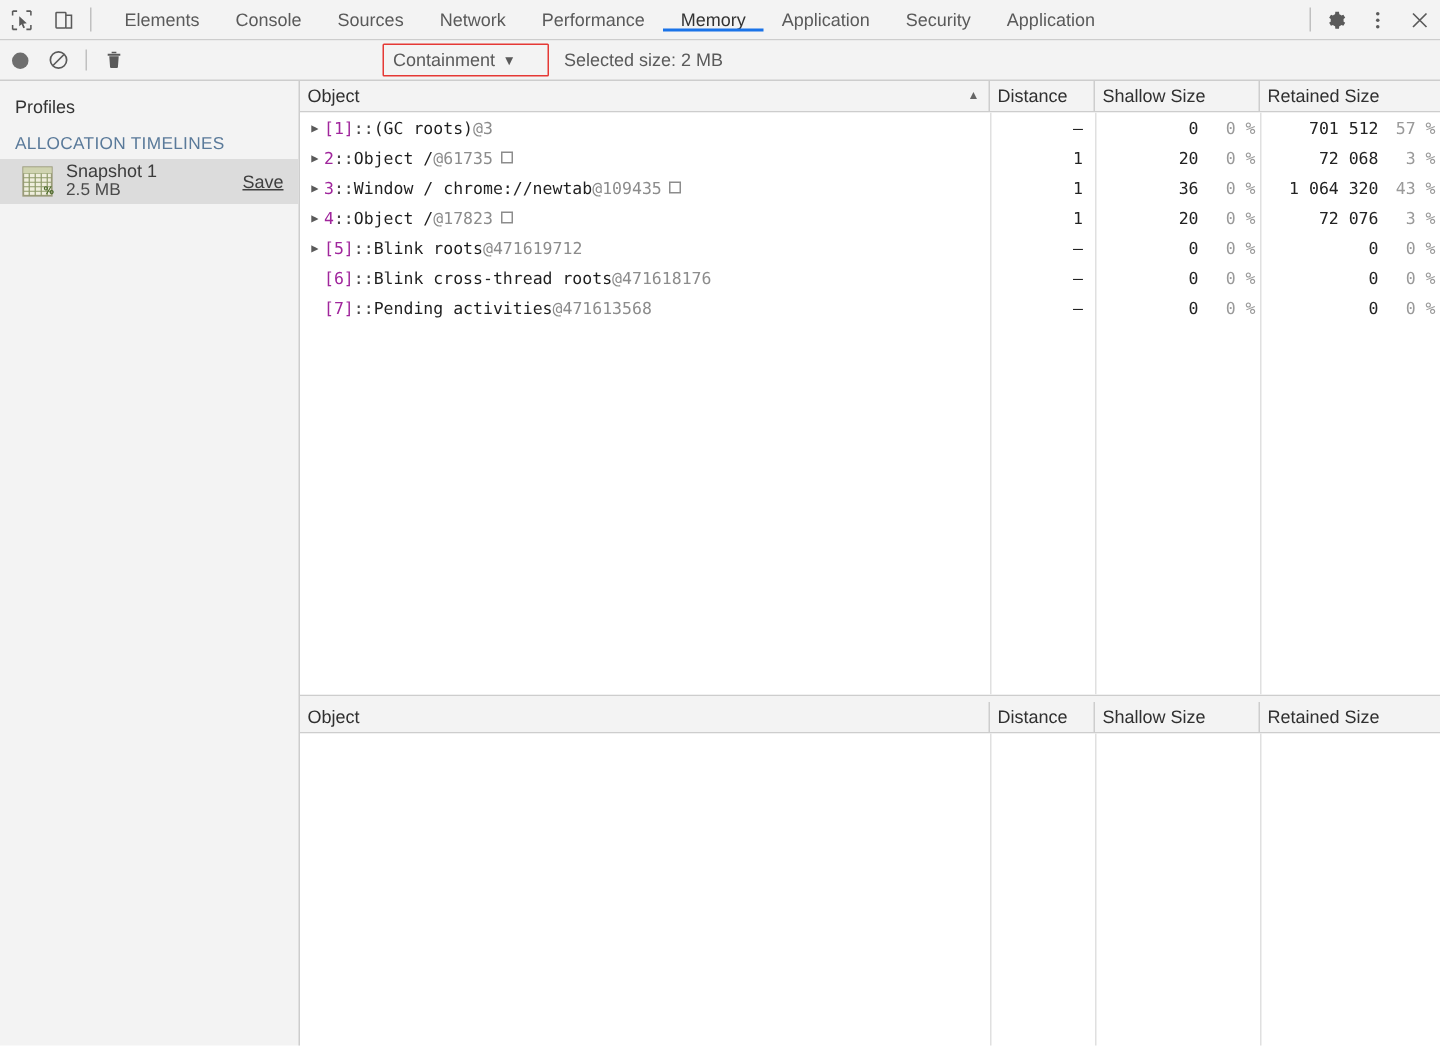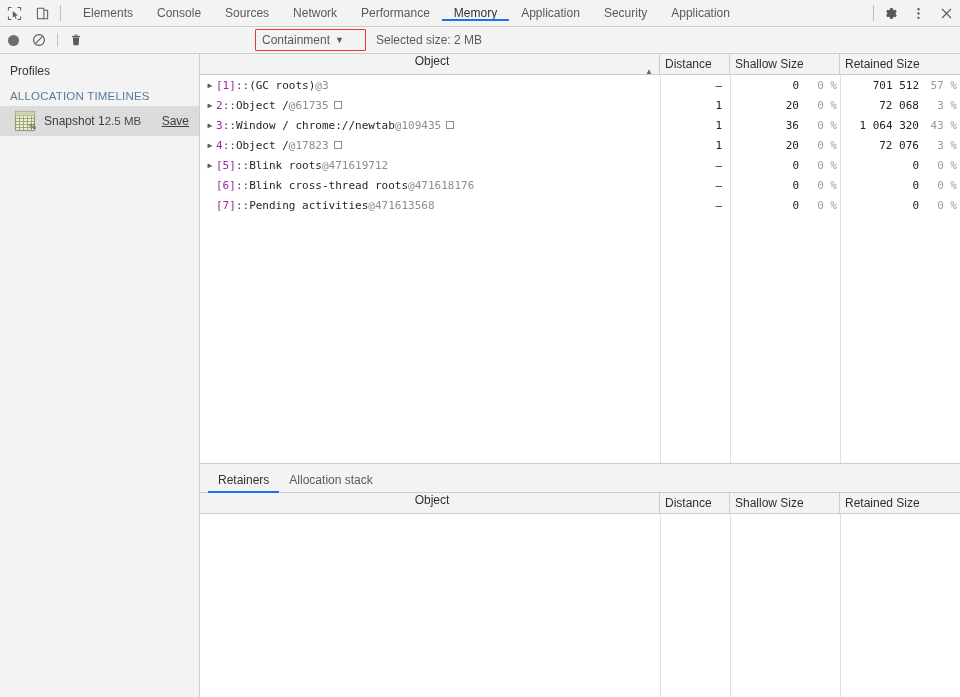--- a/index.html
+++ b/index.html
@@ -163,20 +163,21 @@
     cursor: pointer;
     position: relative;
   }
   .snap-icon {
     width: 22px; height: 22px;
     margin-right: 8px;
     flex: 0 0 auto;
   }
   .snap-text {
     display: flex;
+    flex-direction: column;
     line-height: 13px;
     flex: 1;
     min-width: 0;
   }
   .snap-name { font-size: 12px; color: #3c3c3c; }
   .snap-size { font-size: 11.5px; color: #4a4a4a; }
   .snap-save {
     font-size: 12px;
     color: #404040;
     text-decoration: underline;
@@ -208,21 +209,21 @@
     font-size: 12px;
     color: #303030;
     padding-left: 5px;
     border-right: 1px solid #cdcdcd;
     box-sizing: border-box;
     position: relative;
     cursor: pointer;
     user-select: none;
   }
   .gh-cell:last-child { border-right: none; }
-  .col-object   { width: 460px; min-width: 460px; flex-direction: column; }
+  .col-object   { width: 460px; min-width: 460px; }
   .col-distance { width: 70px;  min-width: 70px; }
   .col-shallow  { width: 110px; min-width: 110px; }
   .col-retained { flex: 1; }
   .sort-arrow {
     margin-left: auto;
     margin-right: 6px;
     font-size: 8px;
     color: #666;
     line-height: 1;
   }
@@ -642,28 +643,20 @@
                 <span class="num-val">0</span>
                 <span class="num-pct">0 %</span>
               </div>
             </div>
           </div>
       </div>
 
       <div class="splitter"></div>
 
       <div class="drawer">
-        <div class="drawer-tabs">
-          <div class="dtab active">
-            <span>Retainers</span>
-          </div>
-          <div class="dtab">
-            <span>Allocation stack</span>
-          </div>
-        </div>
 
         <div class="grid-head">
           <div class="gh-cell col-object">
             <span>Object</span>
           </div>
           <div class="gh-cell col-distance">
             <span>Distance</span>
           </div>
           <div class="gh-cell col-shallow">
             <span>Shallow Size</span>

